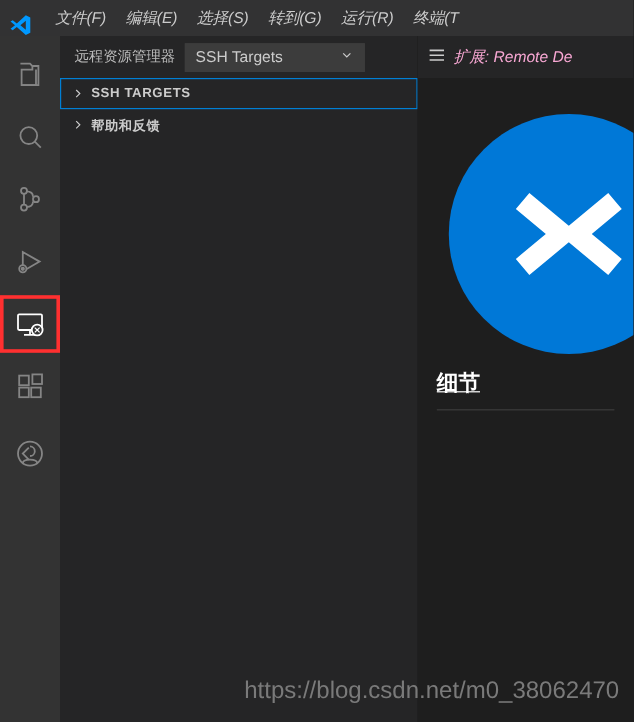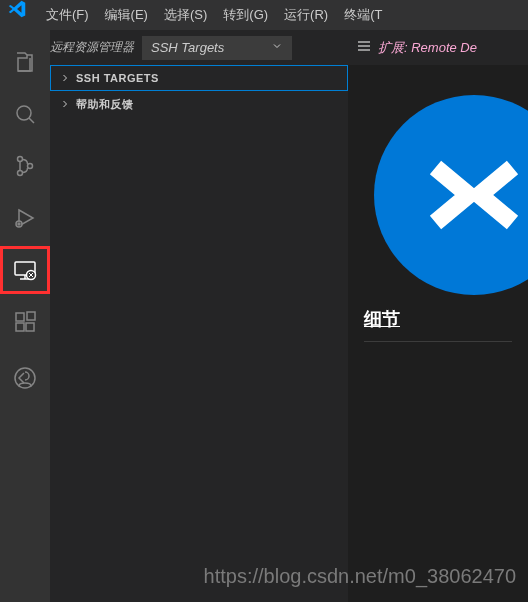--- a/index.html
+++ b/index.html
@@ -10,22 +10,23 @@
     font-family: "Segoe UI", sans-serif;
     color: #cccccc;
     overflow: hidden;
     position: relative;
     font-size: 13px;
   }
   .titlebar {
     height: 30px;
     background: #323233;
     display: flex;
-    align-items: flex-start;
+    align-items: flex-end;
     padding-left: 8px;
+    font-style: italic;
   }
   .vs-logo {
     width: 18px;
     height: 18px;
     margin-right: 12px;
     display: flex;
     align-items: center;
     justify-content: center;
   }
   .menu {
@@ -68,23 +69,22 @@
   .sidebar {
     width: 298px;
     background: #252526;
     display: flex;
     flex-direction: column;
   }
   .sidebar-header {
     height: 35px;
     display: flex;
     align-items: center;
-    padding: 0 0;
+    padding: 0 12px;
     gap: 8px;
-    font-style: italic;
   }
   .sidebar-title {
     color: #bbbbbb;
     font-size: 12px;
   }
   .dropdown {
     flex: 1;
     background: #3c3c3c;
     border: 1px solid #3c3c3c;
     height: 24px;

